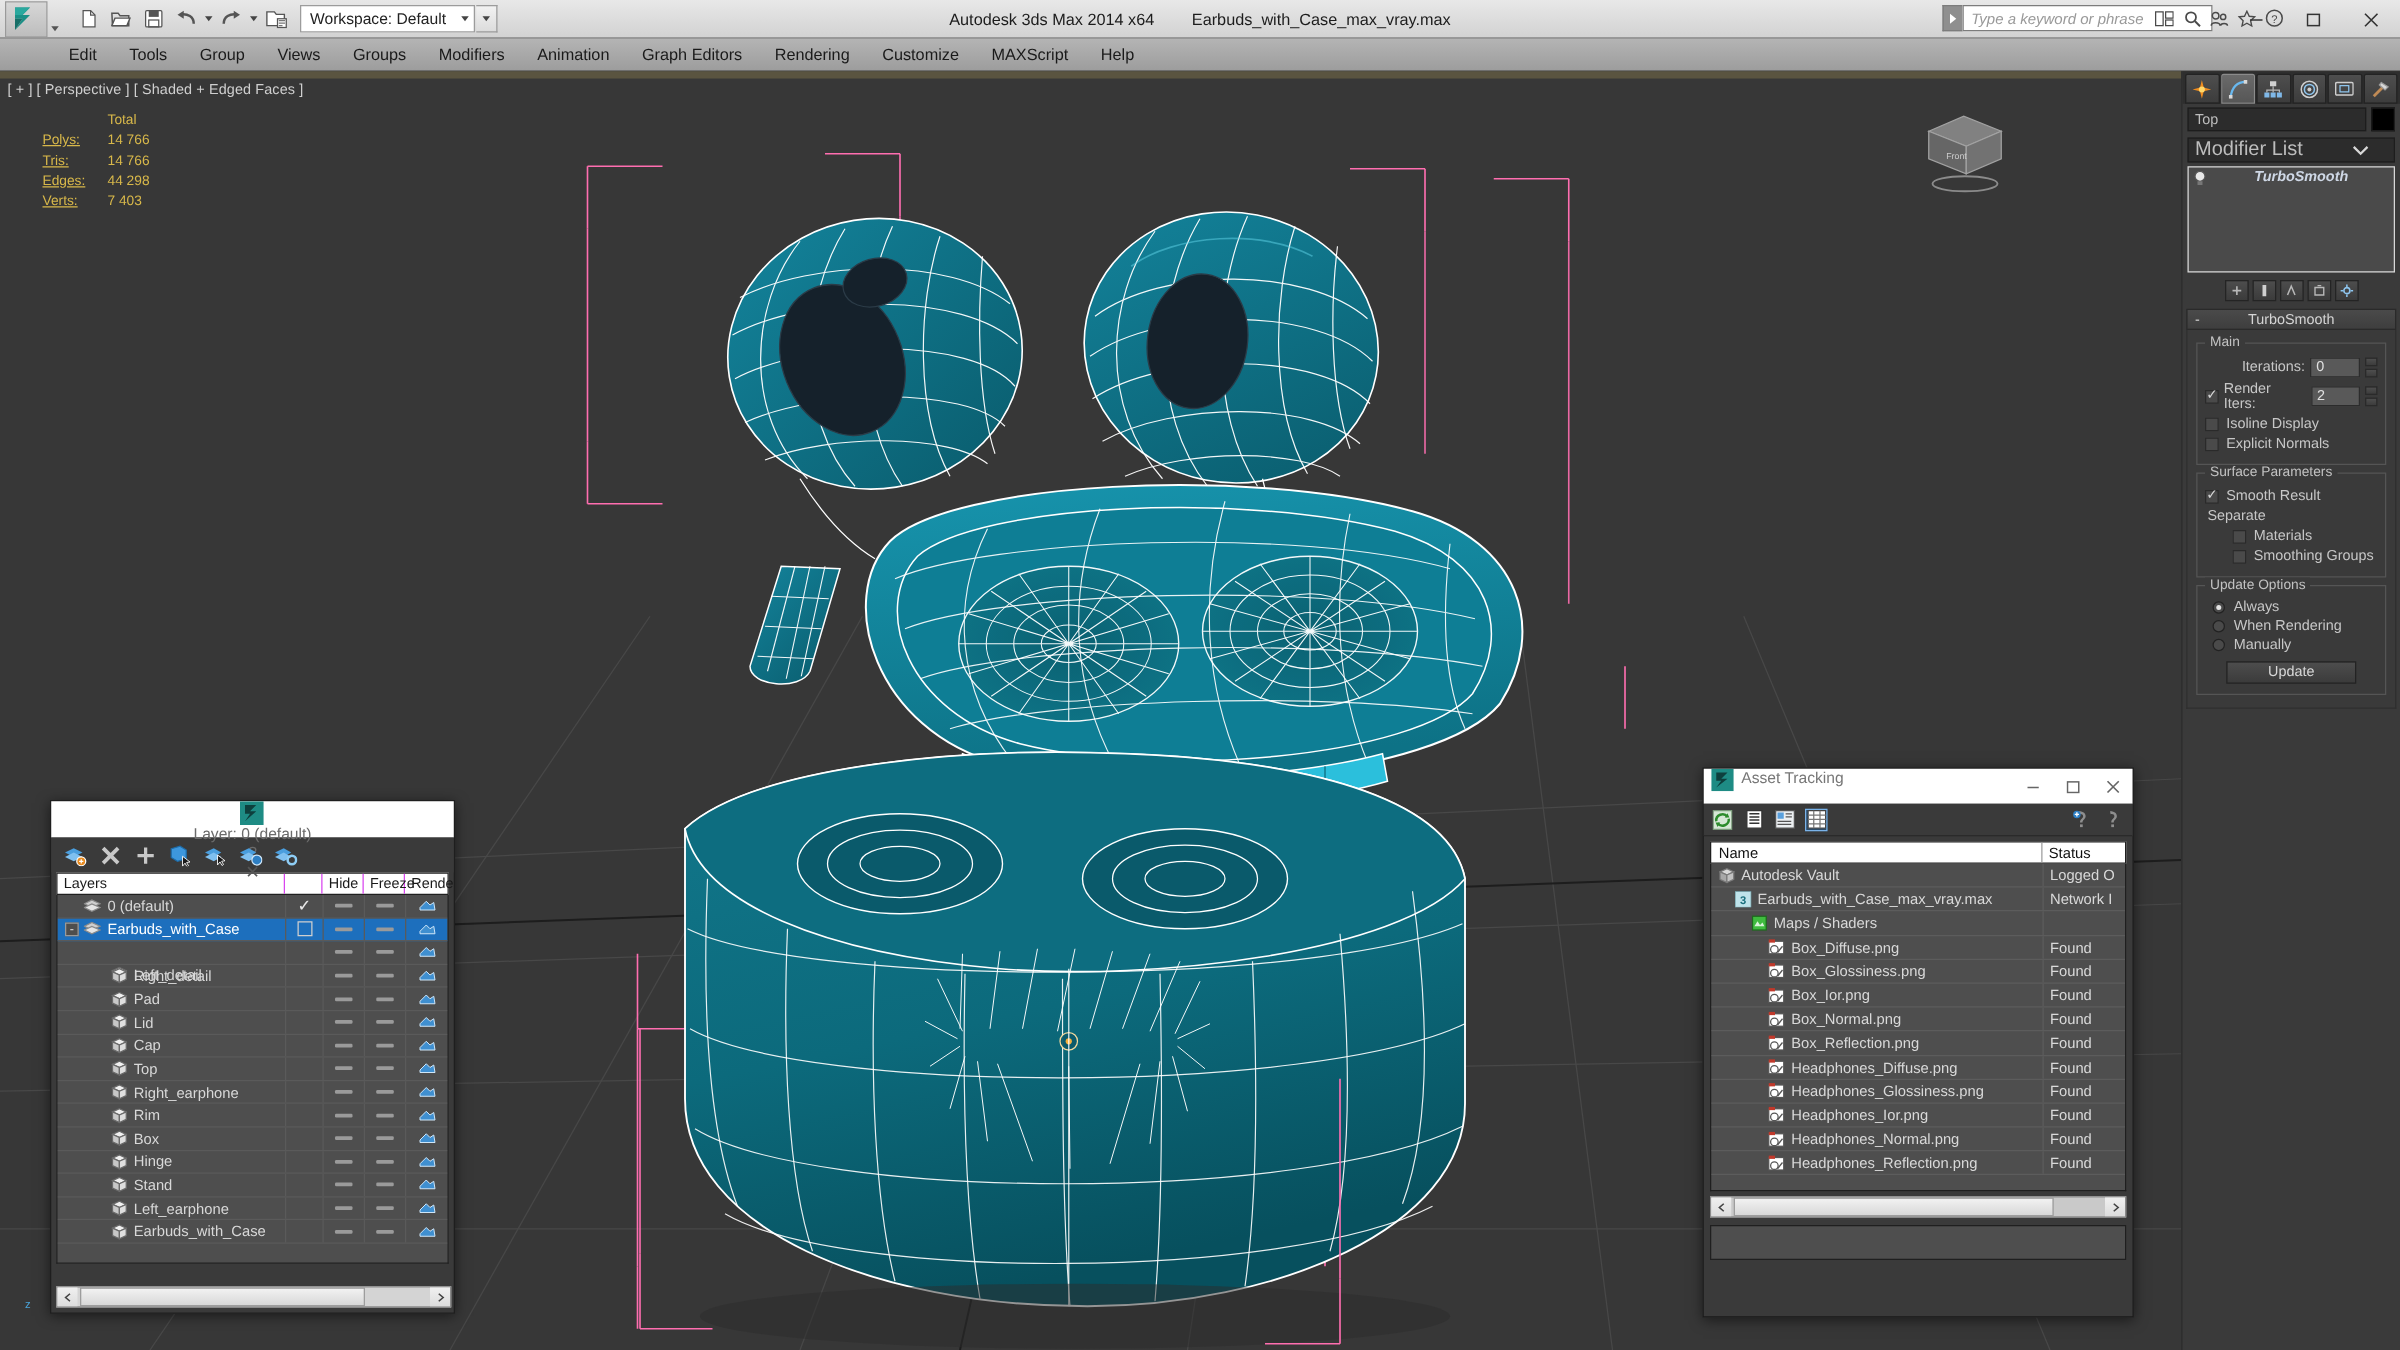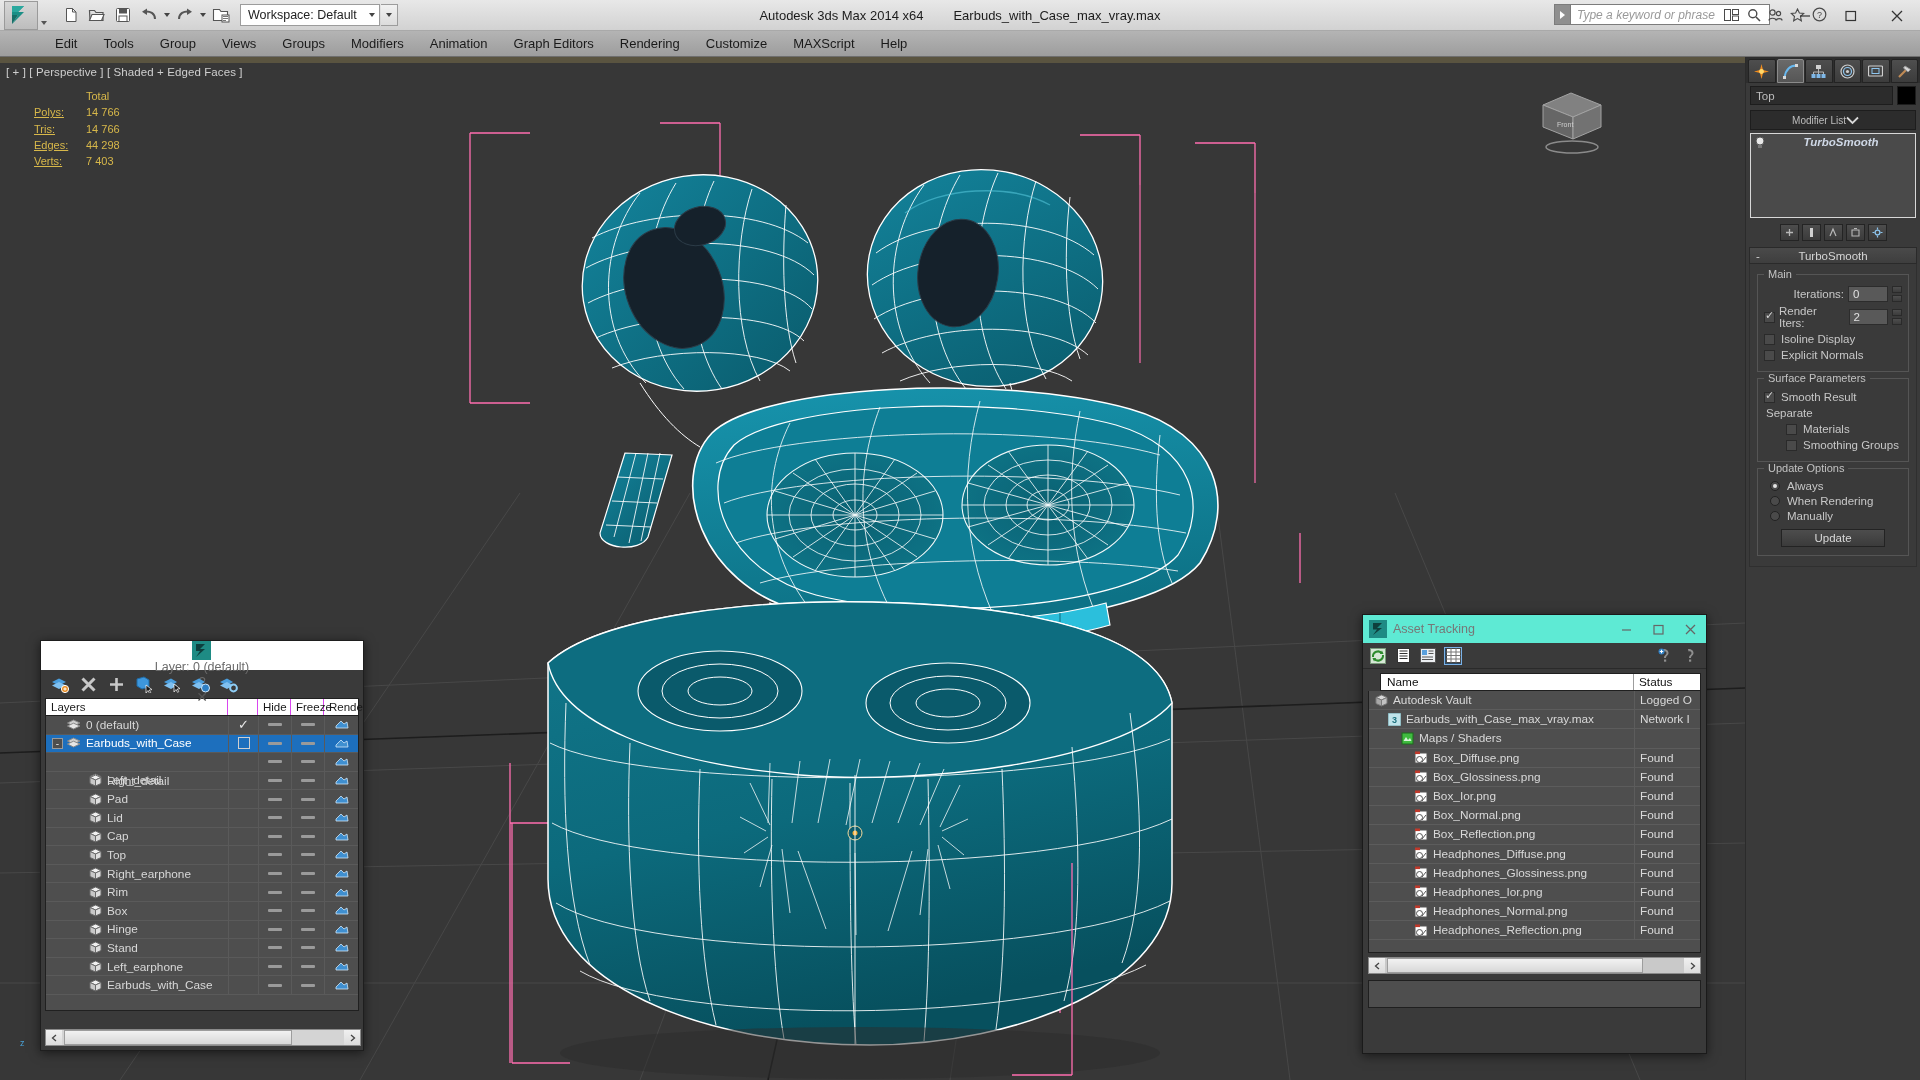--- a/index.html
+++ b/index.html
@@ -68,22 +68,22 @@
      background:#3a3a3a; border-left:1px solid #2b2b2b; }
   .cp-tabs { display:flex; height:26px; background:#2e2e2e; padding:2px 2px 0 2px; gap:1px; }
   .cp-tab { flex:1; height:24px; background:linear-gradient(#4e4e4e,#3c3c3c); border:1px solid #232323;
      display:flex;align-items:center;justify-content:center; border-radius:2px 2px 0 0;}
   .cp-tab.active { background:linear-gradient(#6a6a6a,#565656); border-color:#8b8b8b; }
   .cp-row { display:flex; align-items:center; padding:3px 4px; gap:4px; }
   .namefield { flex:1; height:19px; background:#2c2c2c; border:1px solid #1d1d1d;
      color:#bdbdbd; font-size:11.5px; padding-left:5px; display:flex; align-items:center; }
   .colorchip { width:19px; height:19px; background:#000; border:1px solid #1d1d1d; }
   .modlist { margin:2px 4px; height:20px; background:#2c2c2c; border:1px solid #1d1d1d;
-     display:flex; align-items:center; justify-content:center; padding:0 20px 0 5px;
-     color:#bdbdbd; font-size:10px; }
+     display:flex; align-items:center; justify-content:space-between; padding:0 20px 0 5px;
+     color:#bdbdbd; font-size:16px; }
   .modstack { margin:3px 4px; height:85px; background:#4a4a4a; border:1px solid #d8d8d8; overflow:hidden;}
   .modstack-item { display:flex; align-items:center; gap:4px; padding:2px 3px; height:16px; }
   .modstack-item span.n { font-size:11.5px; color:#cfd8e6; font-style:italic; font-weight:bold;
      flex:1; text-align:center; }
   .modbtns { display:flex; justify-content:center; gap:3px; padding:3px 0; }
   .modbtn { width:19px;height:17px;background:linear-gradient(#4d4d4d,#3b3b3b);border:1px solid #242424;
      display:flex;align-items:center;justify-content:center;}
   .rollout { margin:3px 3px 0 3px; }
   .rollout-hdr { height:17px; background:linear-gradient(#4a4a4a,#3e3e3e); border:1px solid #2a2a2a;
      display:flex; align-items:center; color:#d5d5d5; font-size:11.5px; }
@@ -136,32 +136,32 @@
   .dash { width:14px; height:3px; background:#9a9a9a; border-radius:1px; }
   .ld-sb { position:absolute; left:4px; bottom:4px; width:316px; height:17px;
      background:#d4d4d4; border:1px solid #8a8a8a; display:flex; align-items:center; }
   .sb-arrow { width:16px;height:15px;display:flex;align-items:center;justify-content:center;
      background:linear-gradient(#f0f0f0,#dcdcdc);}
   .sb-thumb { height:15px; background:linear-gradient(#f2f2f2,#d8d8d8); border:1px solid #9d9d9d; }
 
   
   .assetdlg { position:absolute; left:1362px; top:614px; width:345px; height:440px;
      background:#3a3a3a; border:1px solid #1a1a1a; box-shadow:0 2px 10px rgba(0,0,0,.55);}
-  .ad-title { height:28px; background:#5eead4; display:flex; align-items:center; }
+  .ad-title { height:28px; background:#ffffff; display:flex; align-items:flex-start; }
   .ad-title .ico { width:18px;height:18px;margin:0 6px 0 6px;}
   .ad-title .t { flex:1; font-size:12.5px; color:#777; }
   .ad-title .wc2 { width:32px; height:28px; display:flex; align-items:center; justify-content:center; }
   .ad-menu { background:#fff; padding:0 0 3px 0; }
   .ad-menu .mrow { display:flex; padding-left:7px; }
   .ad-menu .mi { font-size:12.5px; color:#5e5e5e; padding:1px 9px 1px 0; white-space:nowrap;}
   .ad-tools { height:26px; background:#3a3a3a; display:flex; align-items:center; gap:7px; padding:0 6px;
      border-bottom:1px solid #2a2a2a;}
   .ad-tool { width:18px;height:18px;display:flex;align-items:center;justify-content:center;}
   .ad-tool.active { border:1px solid #7ab2e8; background:#2c4b68; }
-  .ad-head { display:flex; height:18px; background:#fff; margin:4px 5px 0 17px; border:1px solid #1f1f1f;
+  .ad-head { display:flex; height:18px; background:#fff; margin:4px 5px 0 5px; border:1px solid #1f1f1f;
      font-size:11.8px; color:#111; }
   .ad-head .h1 { flex:1; padding-left:6px; display:flex; align-items:center; border-right:1px solid #9d9d9d;}
   .ad-head .h2 { width:66px; padding-left:5px; display:flex; align-items:center; }
   .ad-list { margin:0 5px; border:1px solid #1f1f1f; border-top:none; background:#4e4e4e; height:262px; overflow:hidden;}
   .arow { display:flex; height:19.2px; border-bottom:1px solid #5c5c5c; align-items:center; }
   .arow .an { flex:1; display:flex; align-items:center; font-size:11.8px; color:#d9d9d9; white-space:nowrap;
      overflow:hidden; }
   .arow .as { width:66px; border-left:1px solid #5c5c5c; font-size:11.8px; color:#d9d9d9; padding-left:5px;
      display:flex; align-items:center; height:100%; overflow:hidden; white-space:nowrap;}
   .ad-sb { margin:4px 5px 0 5px; height:17px; background:#c9c9c9; border:1px solid #8a8a8a; display:flex; align-items:center;}

